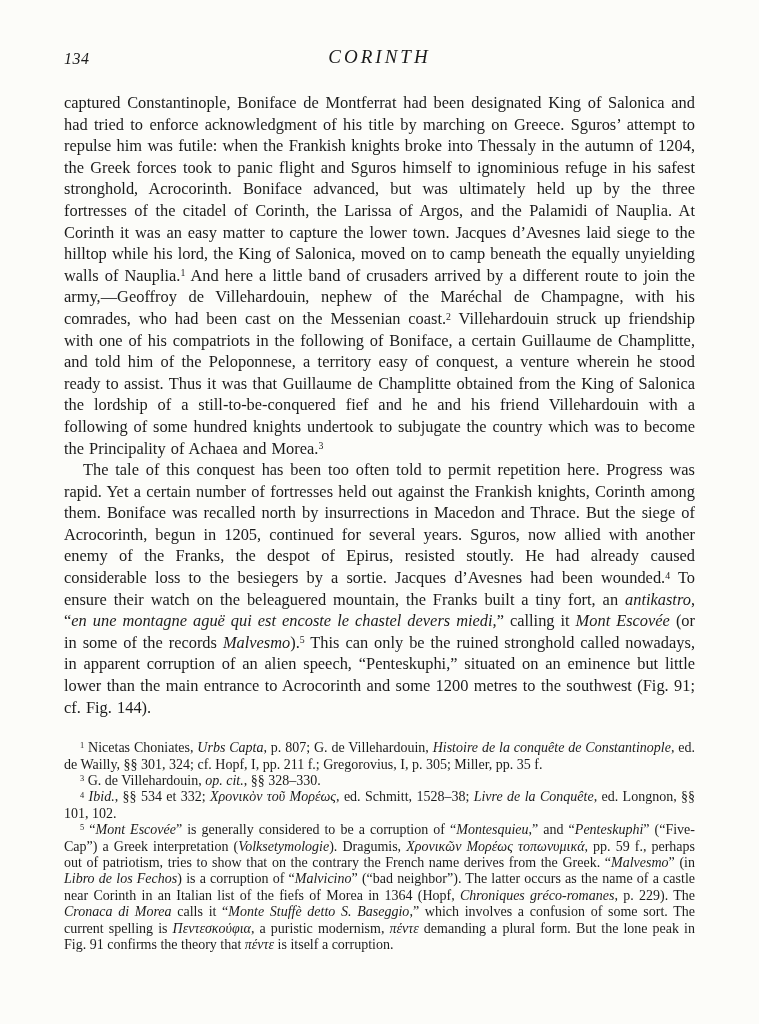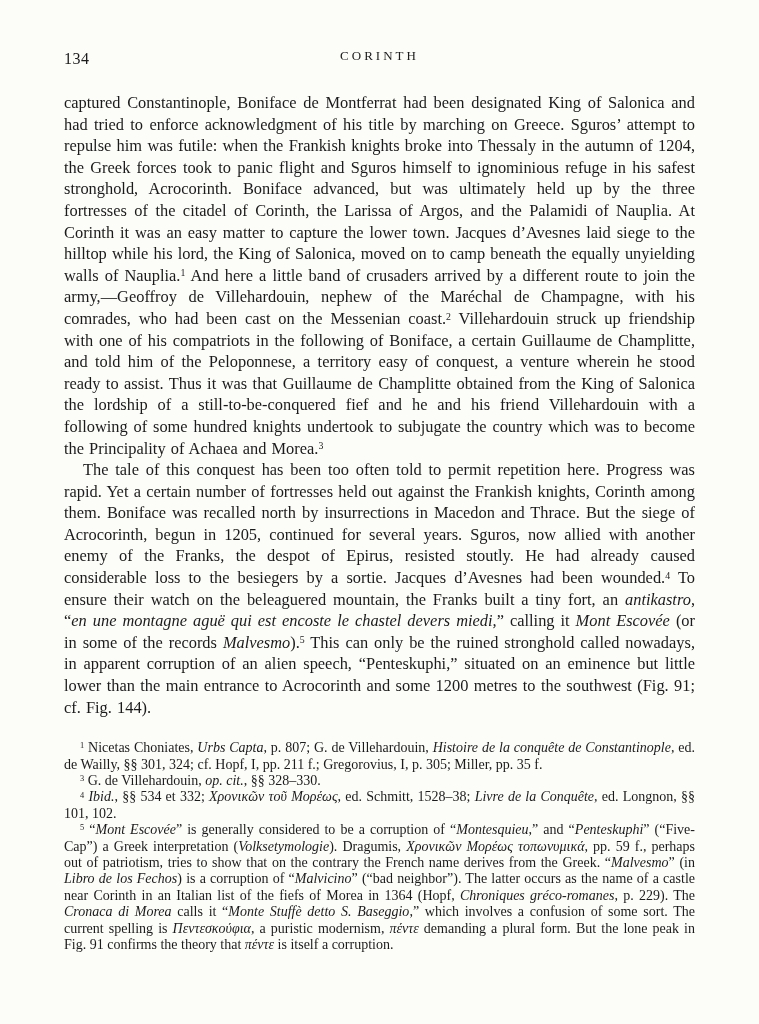--- a/index.html
+++ b/index.html
@@ -16,30 +16,31 @@
     height: 1024px;
     background: #fcfcf9;
     padding: 0 64px;
     overflow: hidden;
   }
   .running-header {
     position: relative;
     padding-top: 46px;
     text-align: center;
     height: 68px;
+    font-style: italic;
   }
   .page-num {
     position: absolute;
     left: 0;
     bottom: 0;
     font-size: 16px;
     letter-spacing: 0.5px;
   }
   .head-title {
-    font-size: 13px;
+    font-size: 19px;
     letter-spacing: 3px;
     font-weight: 400;
   }
   .body-text {
     margin-top: 24px;
     font-size: 16.4px;
     line-height: 21.6px;
     text-align: justify;
     word-spacing: 1px;
   }
@@ -72,17 +73,17 @@
   </header>
 
   <main class="body-text">
     <p class="para no-indent"><span>captured Constantinople, Boniface de Montferrat had been designated King of Salonica and had tried to enforce acknowledgment of his title by marching on Greece. Sguros’ attempt to repulse him was futile: when the Frankish knights broke into Thessaly in the autumn of 1204, the Greek forces took to panic flight and Sguros himself to ignominious refuge in his safest stronghold, Acrocorinth. Boniface advanced, but was ultimately held up by the three fortresses of the citadel of Corinth, the Larissa of Argos, and the Palamidi of Nauplia. At Corinth it was an easy matter to capture the lower town. Jacques d’Avesnes laid siege to the hilltop while his lord, the King of Salonica, moved on to camp beneath the equally unyielding walls of Nauplia.</span><sup>1</sup><span> And here a little band of crusaders arrived by a different route to join the army,—Geoffroy de Villehardouin, nephew of the Maréchal de Champagne, with his comrades, who had been cast on the Messenian coast.</span><sup>2</sup><span> Villehardouin struck up friendship with one of his compatriots in the following of Boniface, a certain Guillaume de Champlitte, and told him of the Peloponnese, a territory easy of conquest, a venture wherein he stood ready to assist. Thus it was that Guillaume de Champlitte obtained from the King of Salonica the lordship of a still-to-be-conquered fief and he and his friend Villehardouin with a following of some hundred knights undertook to subjugate the country which was to become the Principality of Achaea and Morea.</span><sup>3</sup></p>
     <p class="para indent"><span>The tale of this conquest has been too often told to permit repetition here. Progress was rapid. Yet a certain number of fortresses held out against the Frankish knights, Corinth among them. Boniface was recalled north by insurrections in Macedon and Thrace. But the siege of Acrocorinth, begun in 1205, continued for several years. Sguros, now allied with another enemy of the Franks, the despot of Epirus, resisted stoutly. He had already caused considerable loss to the besiegers by a sortie. Jacques d’Avesnes had been wounded.</span><sup>4</sup><span> To ensure their watch on the beleaguered mountain, the Franks built a tiny fort, an </span><span class="it">antikastro</span><span>, “</span><span class="it">en une montagne aguë qui est encoste le chastel devers miedi,</span><span>” calling it </span><span class="it">Mont Escovée</span><span> (or in some of the records </span><span class="it">Malvesmo</span><span>).</span><sup>5</sup><span> This can only be the ruined stronghold called nowadays, in apparent corruption of an alien speech, “Penteskuphi,” situated on an eminence but little lower than the main entrance to Acrocorinth and some 1200 metres to the southwest (Fig. 91; cf. Fig. 144).</span></p>
   </main>
 
   <footer class="footnotes">
     <p class="footnote"><sup>1</sup><span> Nicetas Choniates, </span><span class="it">Urbs Capta</span><span>, p. 807; G. de Villehardouin, </span><span class="it">Histoire de la conquête de Constantinople</span><span>, ed. de Wailly, §§ 301, 324; cf. Hopf, I, pp. 211 f.; Gregorovius, I, p. 305; Miller, pp. 35 f.</span></p>
     <p class="footnote"><sup>3</sup><span> G. de Villehardouin, </span><span class="it">op. cit.</span><span>, §§ 328–330.</span></p>
-    <p class="footnote"><sup>4</sup><span> </span><span class="it">Ibid.</span><span>, §§ 534 et 332; </span><span class="it">Χρονικῶν τοῦ Μορέως</span><span>, ed. Schmitt, 1528–38; </span><span class="it">Livre de la Conquête</span><span>, ed. Longnon, §§ 101, 102.</span></p>
+    <p class="footnote"><sup>4</sup><span> </span><span class="it">Ibid.</span><span>, §§ 534 et 332; </span><span class="it">Χρονικὸν τοῦ Μορέως</span><span>, ed. Schmitt, 1528–38; </span><span class="it">Livre de la Conquête</span><span>, ed. Longnon, §§ 101, 102.</span></p>
     <p class="footnote"><sup>5</sup><span> “</span><span class="it">Mont Escovée</span><span>” is generally considered to be a corruption of “</span><span class="it">Montesquieu</span><span>,” and “</span><span class="it">Penteskuphi</span><span>” (“Five-Cap”) a Greek interpretation (</span><span class="it">Volksetymologie</span><span>). Dragumis, </span><span class="it">Χρονικῶν Μορέως τοπωνυμικά</span><span>, pp. 59 f., perhaps out of patriotism, tries to show that on the contrary the French name derives from the Greek. “</span><span class="it">Malvesmo</span><span>” (in </span><span class="it">Libro de los Fechos</span><span>) is a corruption of “</span><span class="it">Malvicino</span><span>” (“bad neighbor”). The latter occurs as the name of a castle near Corinth in an Italian list of the fiefs of Morea in 1364 (Hopf, </span><span class="it">Chroniques gréco-romanes</span><span>, p. 229). The </span><span class="it">Cronaca di Morea</span><span> calls it “</span><span class="it">Monte Stuffè detto S. Baseggio</span><span>,” which involves a confusion of some sort. The current spelling is </span><span class="it">Πεντεσκούφια</span><span>, a puristic modernism, </span><span class="it">πέντε</span><span> demanding a plural form. But the lone peak in Fig. 91 confirms the theory that </span><span class="it">πέντε</span><span> is itself a corruption.</span></p>
   </footer>
 
 </div>
 
 </body></html>

